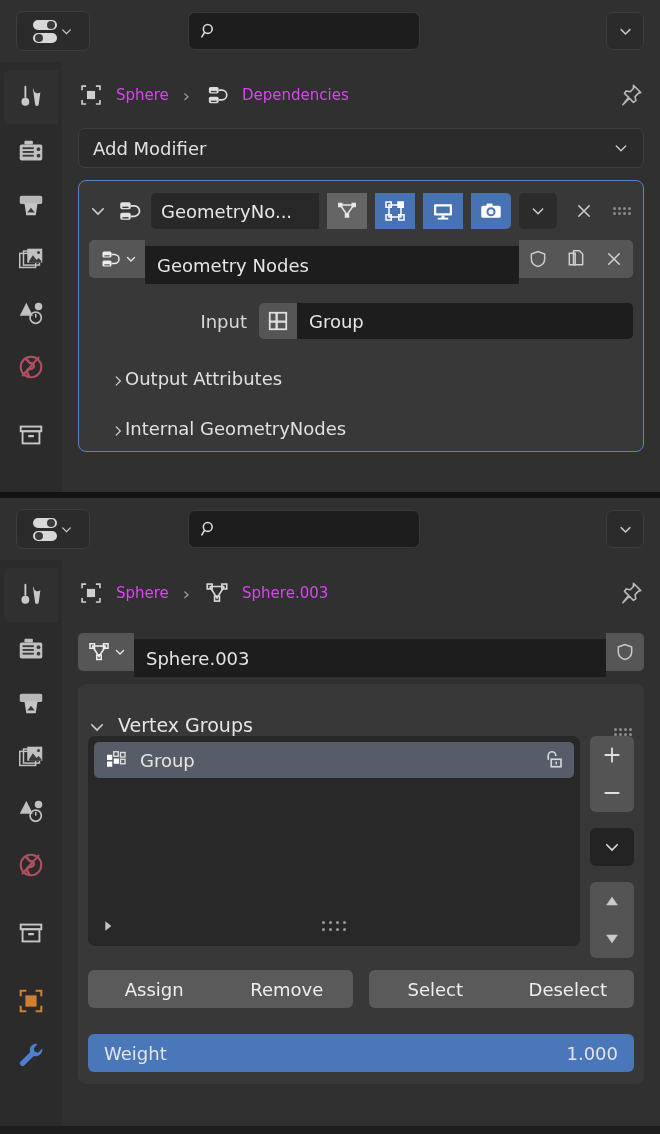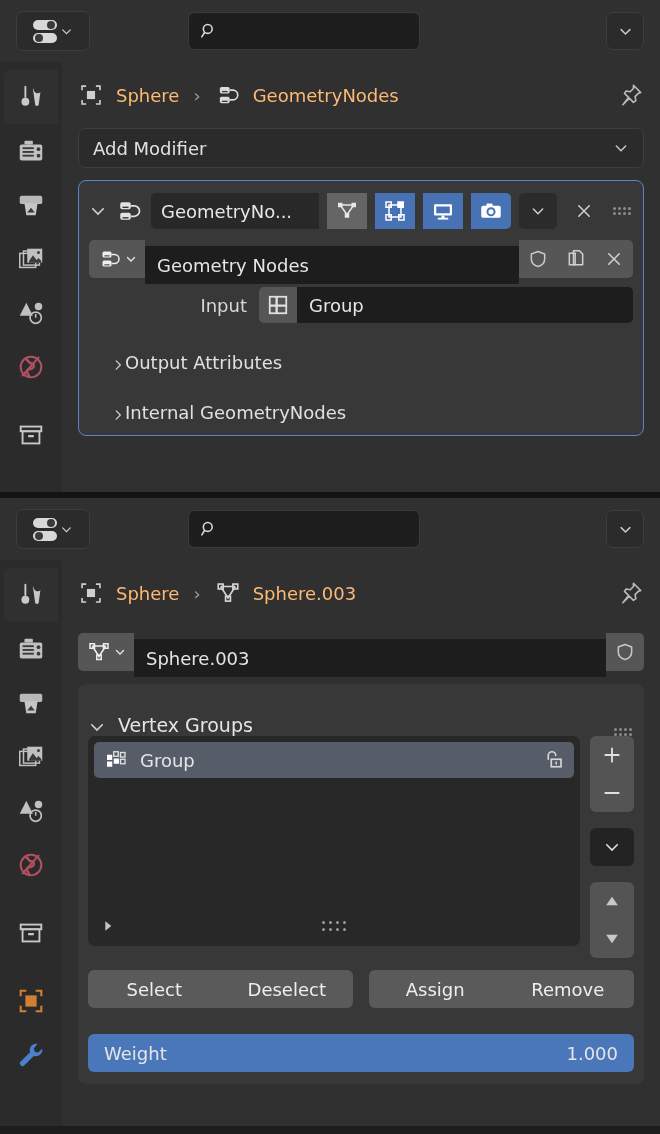--- a/index.html
+++ b/index.html
@@ -30,21 +30,21 @@
   .tabs{width:62px;background:#2b2b2b;display:flex;flex-direction:column;align-items:center;
         padding-top:8px;flex:0 0 62px;}
   .tab{width:54px;height:54px;display:flex;align-items:center;justify-content:center;position:relative;border-radius:6px 0 0 6px;}
   .tab.sel{background:#303030;}
   .tab.gap{margin-top:14px;}
 
   
   .content{flex:1;background:#303030;padding:0 16px;position:relative;overflow:hidden;}
 
   .crumb{height:66px;display:flex;align-items:center;gap:12px;}
-  .crumb-txt{font-size:18px;color:#fdba74;}
+  .crumb-txt{font-size:15px;color:#d946ef;}
   .crumb-sep{color:#9a9a9a;font-size:18px;margin:0 2px;}
   .pin{margin-left:auto;}
 
   .wide-btn{height:40px;background:#2b2b2b;border:1px solid #3f3f3f;border-radius:7px;
             display:flex;align-items:center;padding:0 14px;font-size:18px;color:#e2e2e2;}
 
   
   .mod-card{margin-top:12px;background:#383838;border:1px solid #5b84c4;border-radius:8px;padding:8px 10px 12px;}
   .mod-hdr{height:44px;display:flex;align-items:center;gap:8px;}
   .mod-name{flex:1;height:36px;background:#282828;border-radius:5px 0 0 5px;display:flex;align-items:center;
@@ -57,21 +57,21 @@
   .dots{width:22px;display:grid;grid-template-columns:repeat(4,3px);gap:2px;justify-content:center;opacity:.55;}
   .dots i{width:3px;height:3px;background:#d0d0d0;border-radius:50%;display:block;}
 
   .id-row{height:40px;display:flex;align-items:center;margin-top:6px;}
   .id-pick{width:56px;height:38px;background:#565656;border-radius:5px 0 0 5px;display:flex;
            align-items:center;justify-content:center;gap:3px;}
   .id-name{flex:1;height:38px;background:#1d1d1d;display:flex;align-items:center;padding:0 12px;font-size:18px;margin-top:12px;}
   .id-btn{width:38px;height:38px;background:#565656;display:flex;align-items:center;justify-content:center;}
   .id-btn.last{border-radius:0 5px 5px 0;}
 
-  .in-row{display:flex;align-items:center;margin-top:8px;}
+  .in-row{display:flex;align-items:center;margin-top:24px;}
   .in-lbl{width:170px;text-align:right;padding-right:12px;font-size:18px;color:#d8d8d8;}
   .in-icon{width:38px;height:36px;background:#555;display:flex;align-items:center;justify-content:center;border-radius:5px 0 0 5px;}
   .in-val{flex:1;height:36px;background:#1d1d1d;border-radius:0 5px 5px 0;display:flex;align-items:center;
           padding:0 12px;font-size:18px;}
 
   .sub{height:50px;display:flex;align-items:flex-end;padding-left:22px;font-size:18px;color:#e0e0e0;}
 
   
   .vg-panel{margin-top:12px;background:#383838;border-radius:8px;padding:6px 10px 12px;}
   .vg-hdr{height:46px;display:flex;align-items:flex-end;gap:12px;font-size:19px;}
@@ -199,21 +199,21 @@
         </svg>
         <span class="crumb-txt">Sphere</span>
         <span class="crumb-sep">›</span>
         <svg width="26" height="26" viewBox="0 0 32 32">
           <rect x="6" y="6" width="12" height="8" rx="2" fill="#dcdcdc"></rect>
           <rect x="6" y="18" width="12" height="8" rx="2" fill="#dcdcdc"></rect>
           <rect x="8.5" y="11" width="7" height="1.6" fill="#3a3a3a"></rect>
           <rect x="8.5" y="23" width="7" height="1.6" fill="#3a3a3a"></rect>
           <path d="M18 10h4a4 4 0 010 12h-4" fill="none" stroke="#dcdcdc" stroke-width="2"></path>
         </svg>
-        <span class="crumb-txt">GeometryNodes</span>
+        <span class="crumb-txt">Dependencies</span>
         <span class="pin">
           <svg width="26" height="26" viewBox="0 0 32 32">
             <path d="M19 4l9 9-3 1-4 4 1 5-3 2-5-5-8 8 7-9-5-5 2-3 5 1 4-4z" fill="none" stroke="#b9b9b9" stroke-width="2" stroke-linejoin="round"></path>
           </svg>
         </span>
       </div>
 
       <div class="wide-btn">
         <span>Add Modifier</span>
         <svg style="margin-left:auto" width="16" height="16" viewBox="0 0 24 24">
@@ -575,26 +575,26 @@
             <div class="sbtn b">
               <svg width="20" height="20" viewBox="0 0 24 24">
                 <path d="M12 17L5 7h14z" fill="#c9c9c9"></path>
               </svg>
             </div>
           </div>
         </div>
 
         <div class="act-row">
           <div class="act-pair">
+            <div class="abtn l">Assign</div>
+            <div class="abtn r">Remove</div>
+          </div>
+          <div class="act-pair">
             <div class="abtn l">Select</div>
             <div class="abtn r">Deselect</div>
-          </div>
-          <div class="act-pair">
-            <div class="abtn l">Assign</div>
-            <div class="abtn r">Remove</div>
           </div>
         </div>
 
         <div class="weight">
           <span>Weight</span>
           <span>1.000</span>
         </div>
       </div>
 
     </div>

